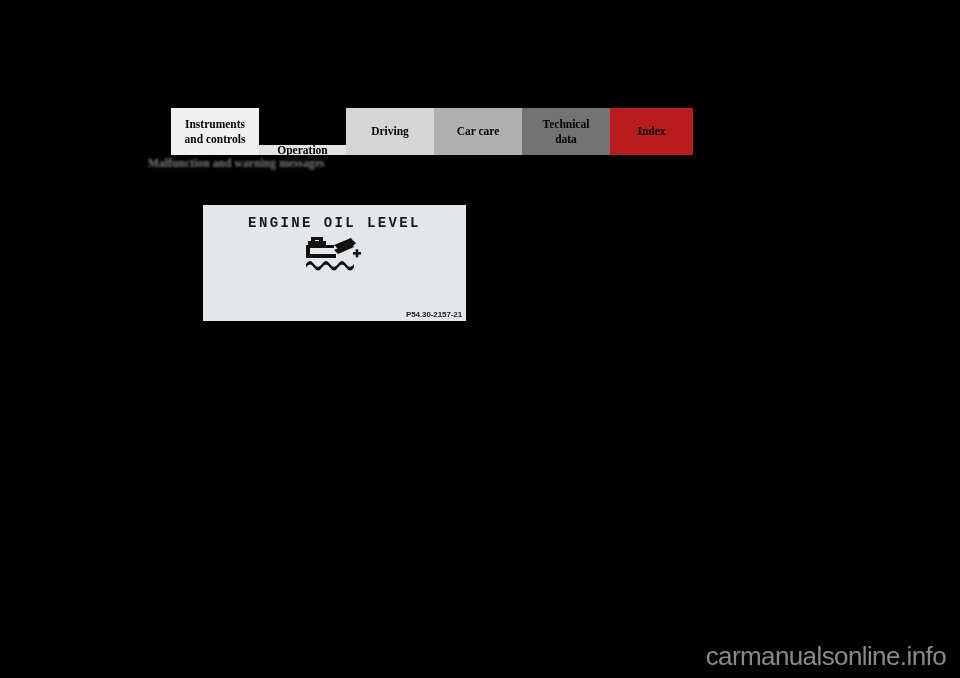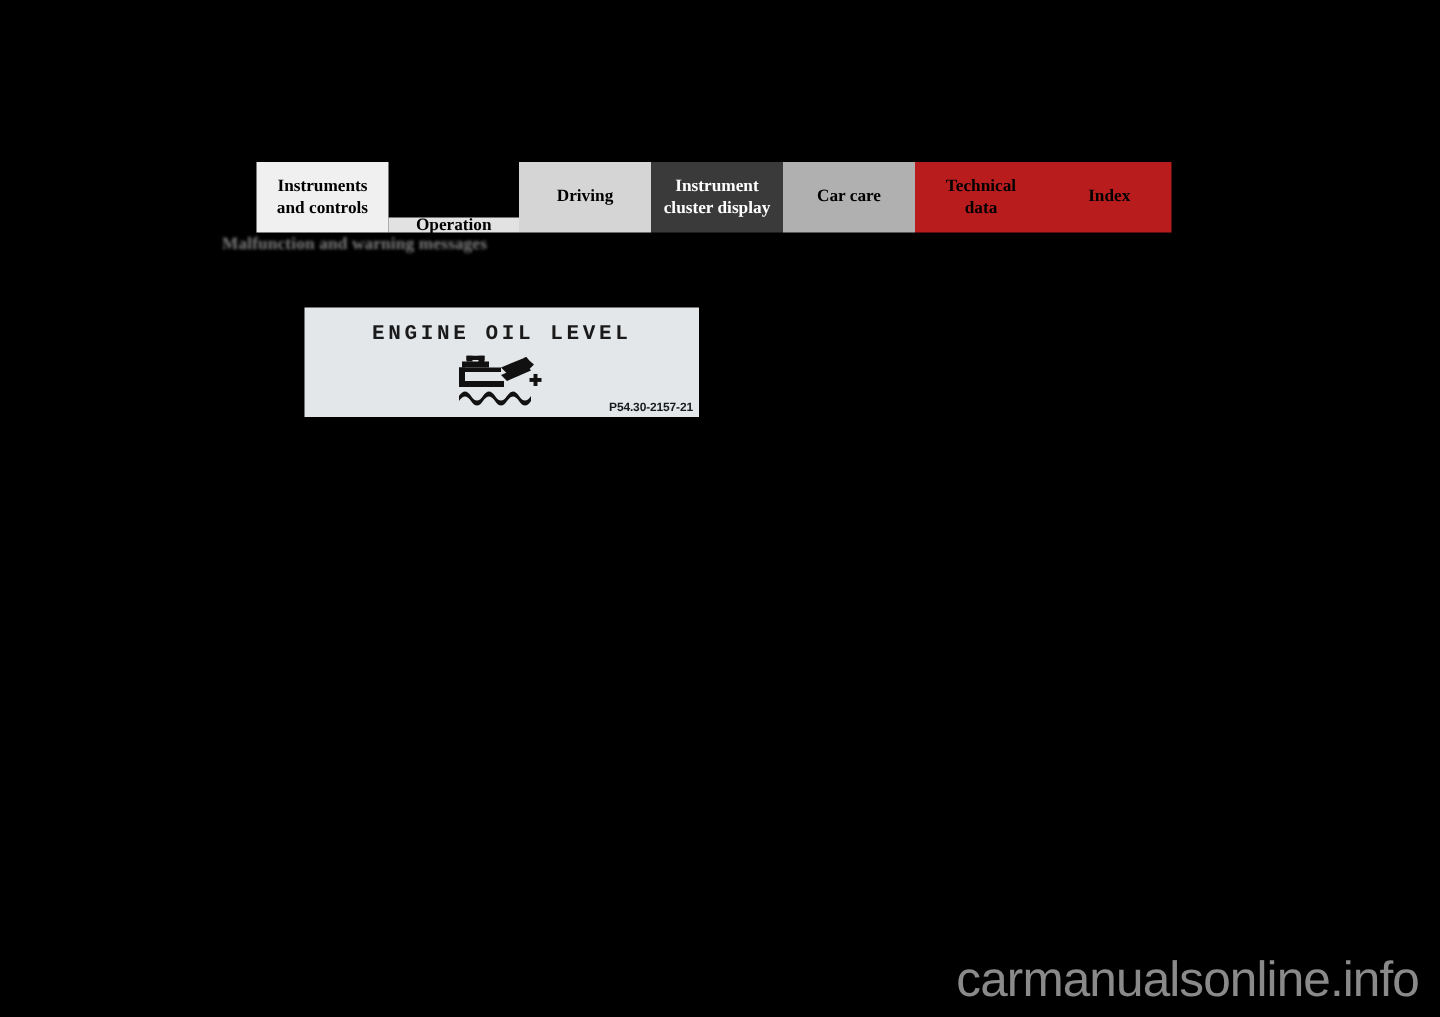--- a/index.html
+++ b/index.html
@@ -58,21 +58,21 @@
     -webkit-filter: blur(1.15px);
     white-space: nowrap;
   }
 
   
   #cluster-figure {
     position: absolute;
     left: 203px;
     top: 205px;
     width: 263px;
-    height: 73px;
+    height: 116px;
     background: #e3e7ea;
     box-sizing: border-box;
     padding-left: 24px;
   }
   #display-title {
     position: absolute;
     left: 0;
     right: 0;
     top: 10px;
     text-align: center;
@@ -113,49 +113,45 @@
     color: #1a1a1a;
     letter-spacing: -0.1px;
   }
 
   
   #watermark {
     position: absolute;
     right: 14px;
     bottom: 6px;
     font-family: "Liberation Sans", sans-serif;
-    font-size: 33px;
+    font-size: 26px;
     font-weight: normal;
     color: #8a8a8a;
     letter-spacing: -0.6px;
     white-space: nowrap;
   }
 </style>
 </head>
 <body style="background: rgb(0, 0, 0);">
 
 <div id="tab-bar">
   <div class="tab" style="background: rgb(240, 240, 240); width: 88px; flex: 0 0 88px;">
     <span>Instruments
 and controls</span>
   </div>
   <div class="tab" style="background: rgb(226, 226, 226); width: 87px; flex: 0 0 87px; margin-top: 37px;">
     <span>Operation</span>
   </div>
   <div class="tab" style="background: rgb(213, 213, 213); width: 88px; flex: 0 0 88px;">
     <span>Driving</span>
   </div>
-  <div class="tab active" style="background: rgb(58, 58, 58); width: 88px; flex: 0 0 88px;">
-    <span>Instrument
-cluster display</span>
-  </div>
   <div class="tab" style="background: rgb(176, 176, 176); width: 88px; flex: 0 0 88px;">
     <span>Car care</span>
   </div>
-  <div class="tab" style="background: #b91c1c; width: 88px; flex: 0 0 88px;">
+  <div class="tab" style="background: #737373; width: 88px; flex: 0 0 88px;">
     <span>Technical
 data</span>
   </div>
   <div class="tab" style="background: #b91c1c; width: 83px; flex: 0 0 83px;">
     <span>Index</span>
   </div>
 </div>
 
 <div id="section-heading">Malfunction and warning messages</div>
 

